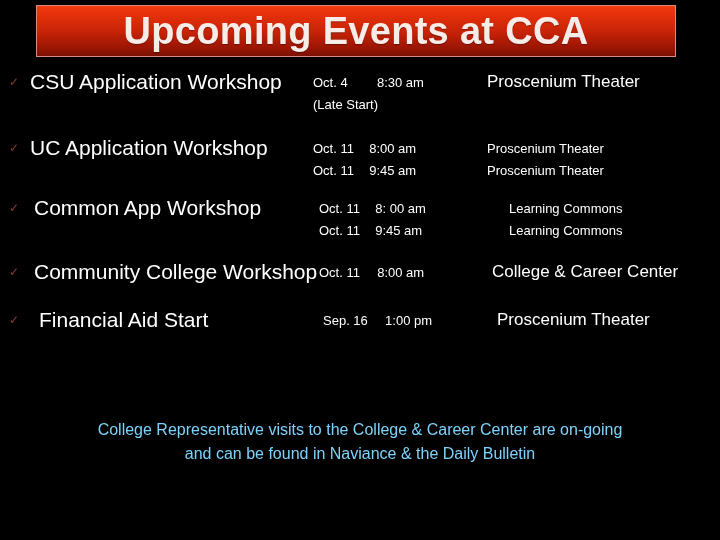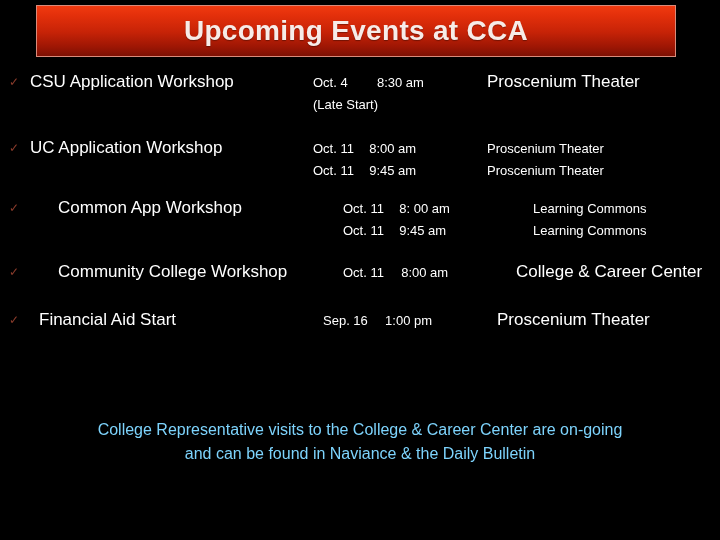--- a/index.html
+++ b/index.html
@@ -38,21 +38,21 @@
         #e4300b 18%,
         #c72307 52%,
         #9d1604 82%,
         #7c1003 100%);
     border: 1px solid #d98a7a;
     display: flex;
     align-items: center;
     justify-content: center;
   }
   .title-text {
-    font-size: 28px;
+    font-size: 38px;
     font-weight: bold;
     color: #f7ece8;
     letter-spacing: 0.3px;
     line-height: 1;
     white-space: nowrap;
     text-shadow: 0 1px 1px rgba(0,0,0,0.35);
   }
 
   
   .events {
@@ -79,21 +79,21 @@
   .check-icon {
     display: inline-block;
     font-size: 12px;
     line-height: 20px;
     color: #8a3b2b;
   }
 
   .name-cell {
     flex: 0 0 283px;
     width: 283px;
-    font-size: 17px;
+    font-size: 21px;
     line-height: 20px;
     color: #ffffff;
     white-space: nowrap;
   }
 
   .when-cell {
     flex: 0 0 174px;
     width: 174px;
     font-size: 17px;
     line-height: 20px;
@@ -112,21 +112,21 @@
   .sub-line {
     display: block;
     font-size: 13px;
     line-height: 22px;
     color: #ffffff;
     white-space: nowrap;
   }
 
   
   .indent-0 .name-cell { padding-left: 0px; }
-  .indent-1 .name-cell { padding-left: 4px; margin-left: 24px; }
+  .indent-1 .name-cell { padding-left: 4px; }
   .indent-2 .name-cell { padding-left: 9px; }
 
   .r1 { margin-bottom: 22px; }
   .r2 { margin-bottom: 16px; }
   .r3 { margin-bottom: 20px; }
   .r4 { margin-bottom: 26px; }
   .r5 { margin-bottom: 0px; }
 
   .r4 .name-cell { flex: 0 0 285px; width: 285px; }
   .r4 .when-cell { flex: 0 0 173px; width: 173px; }

